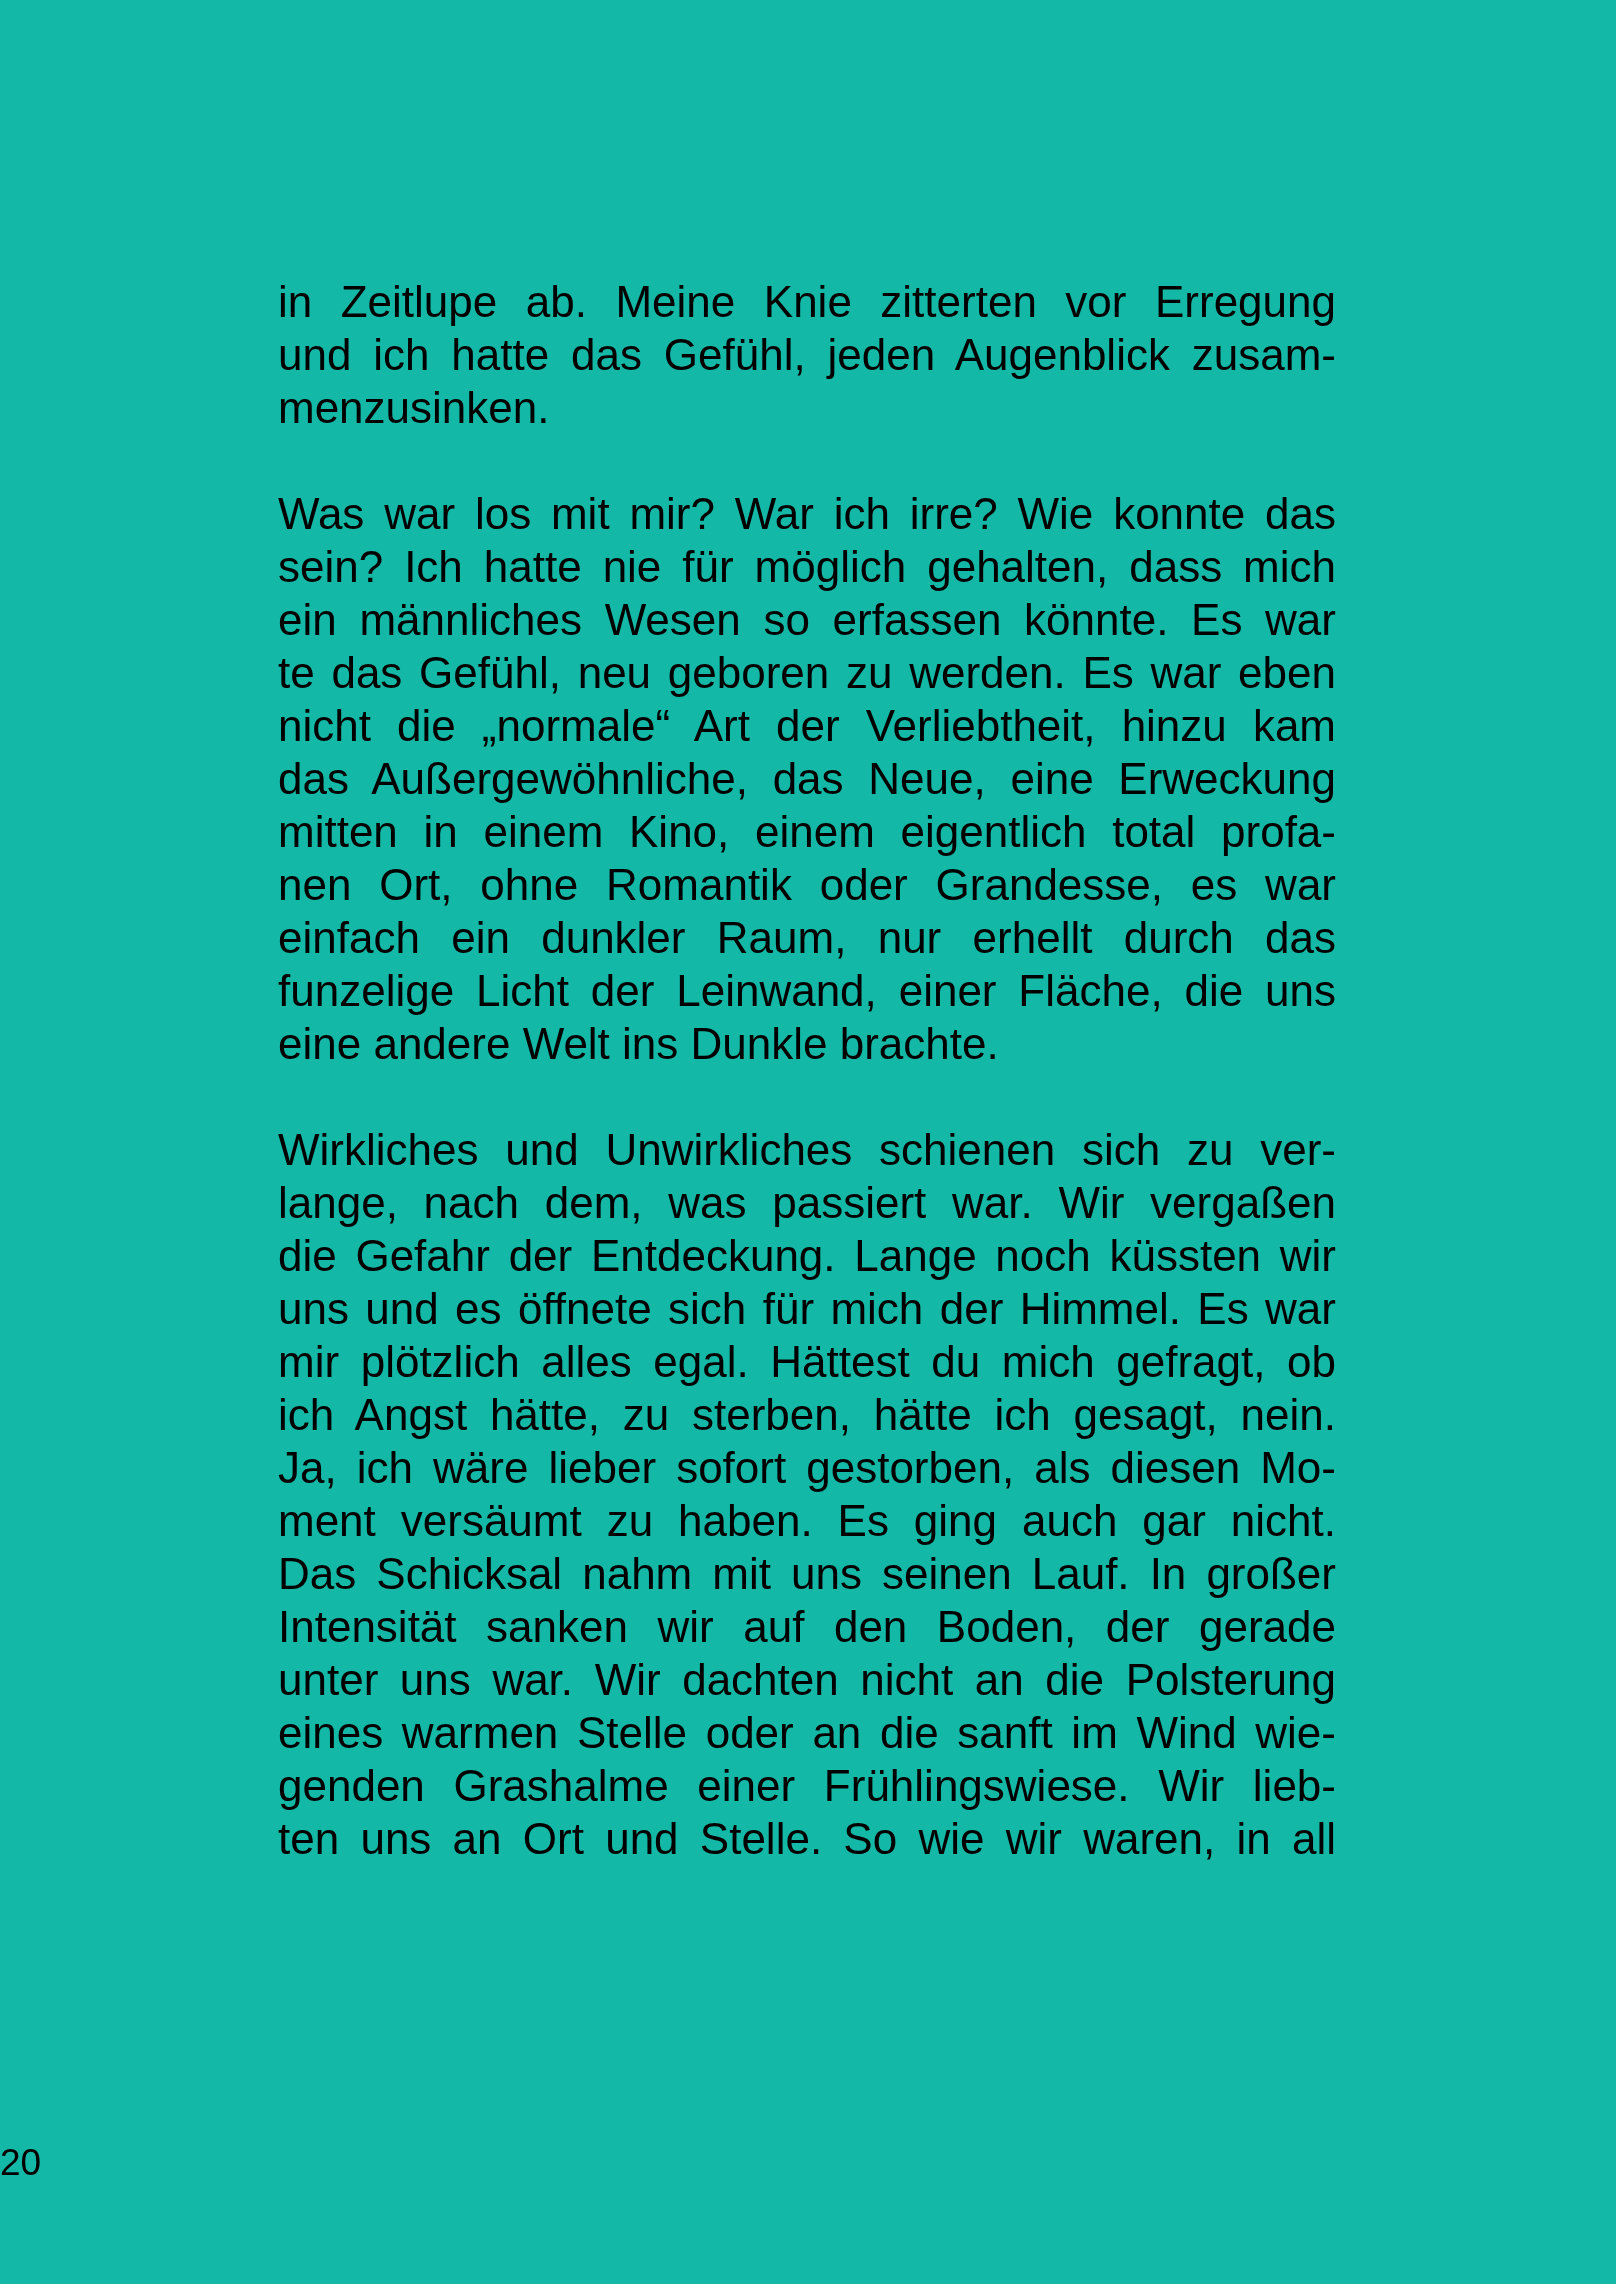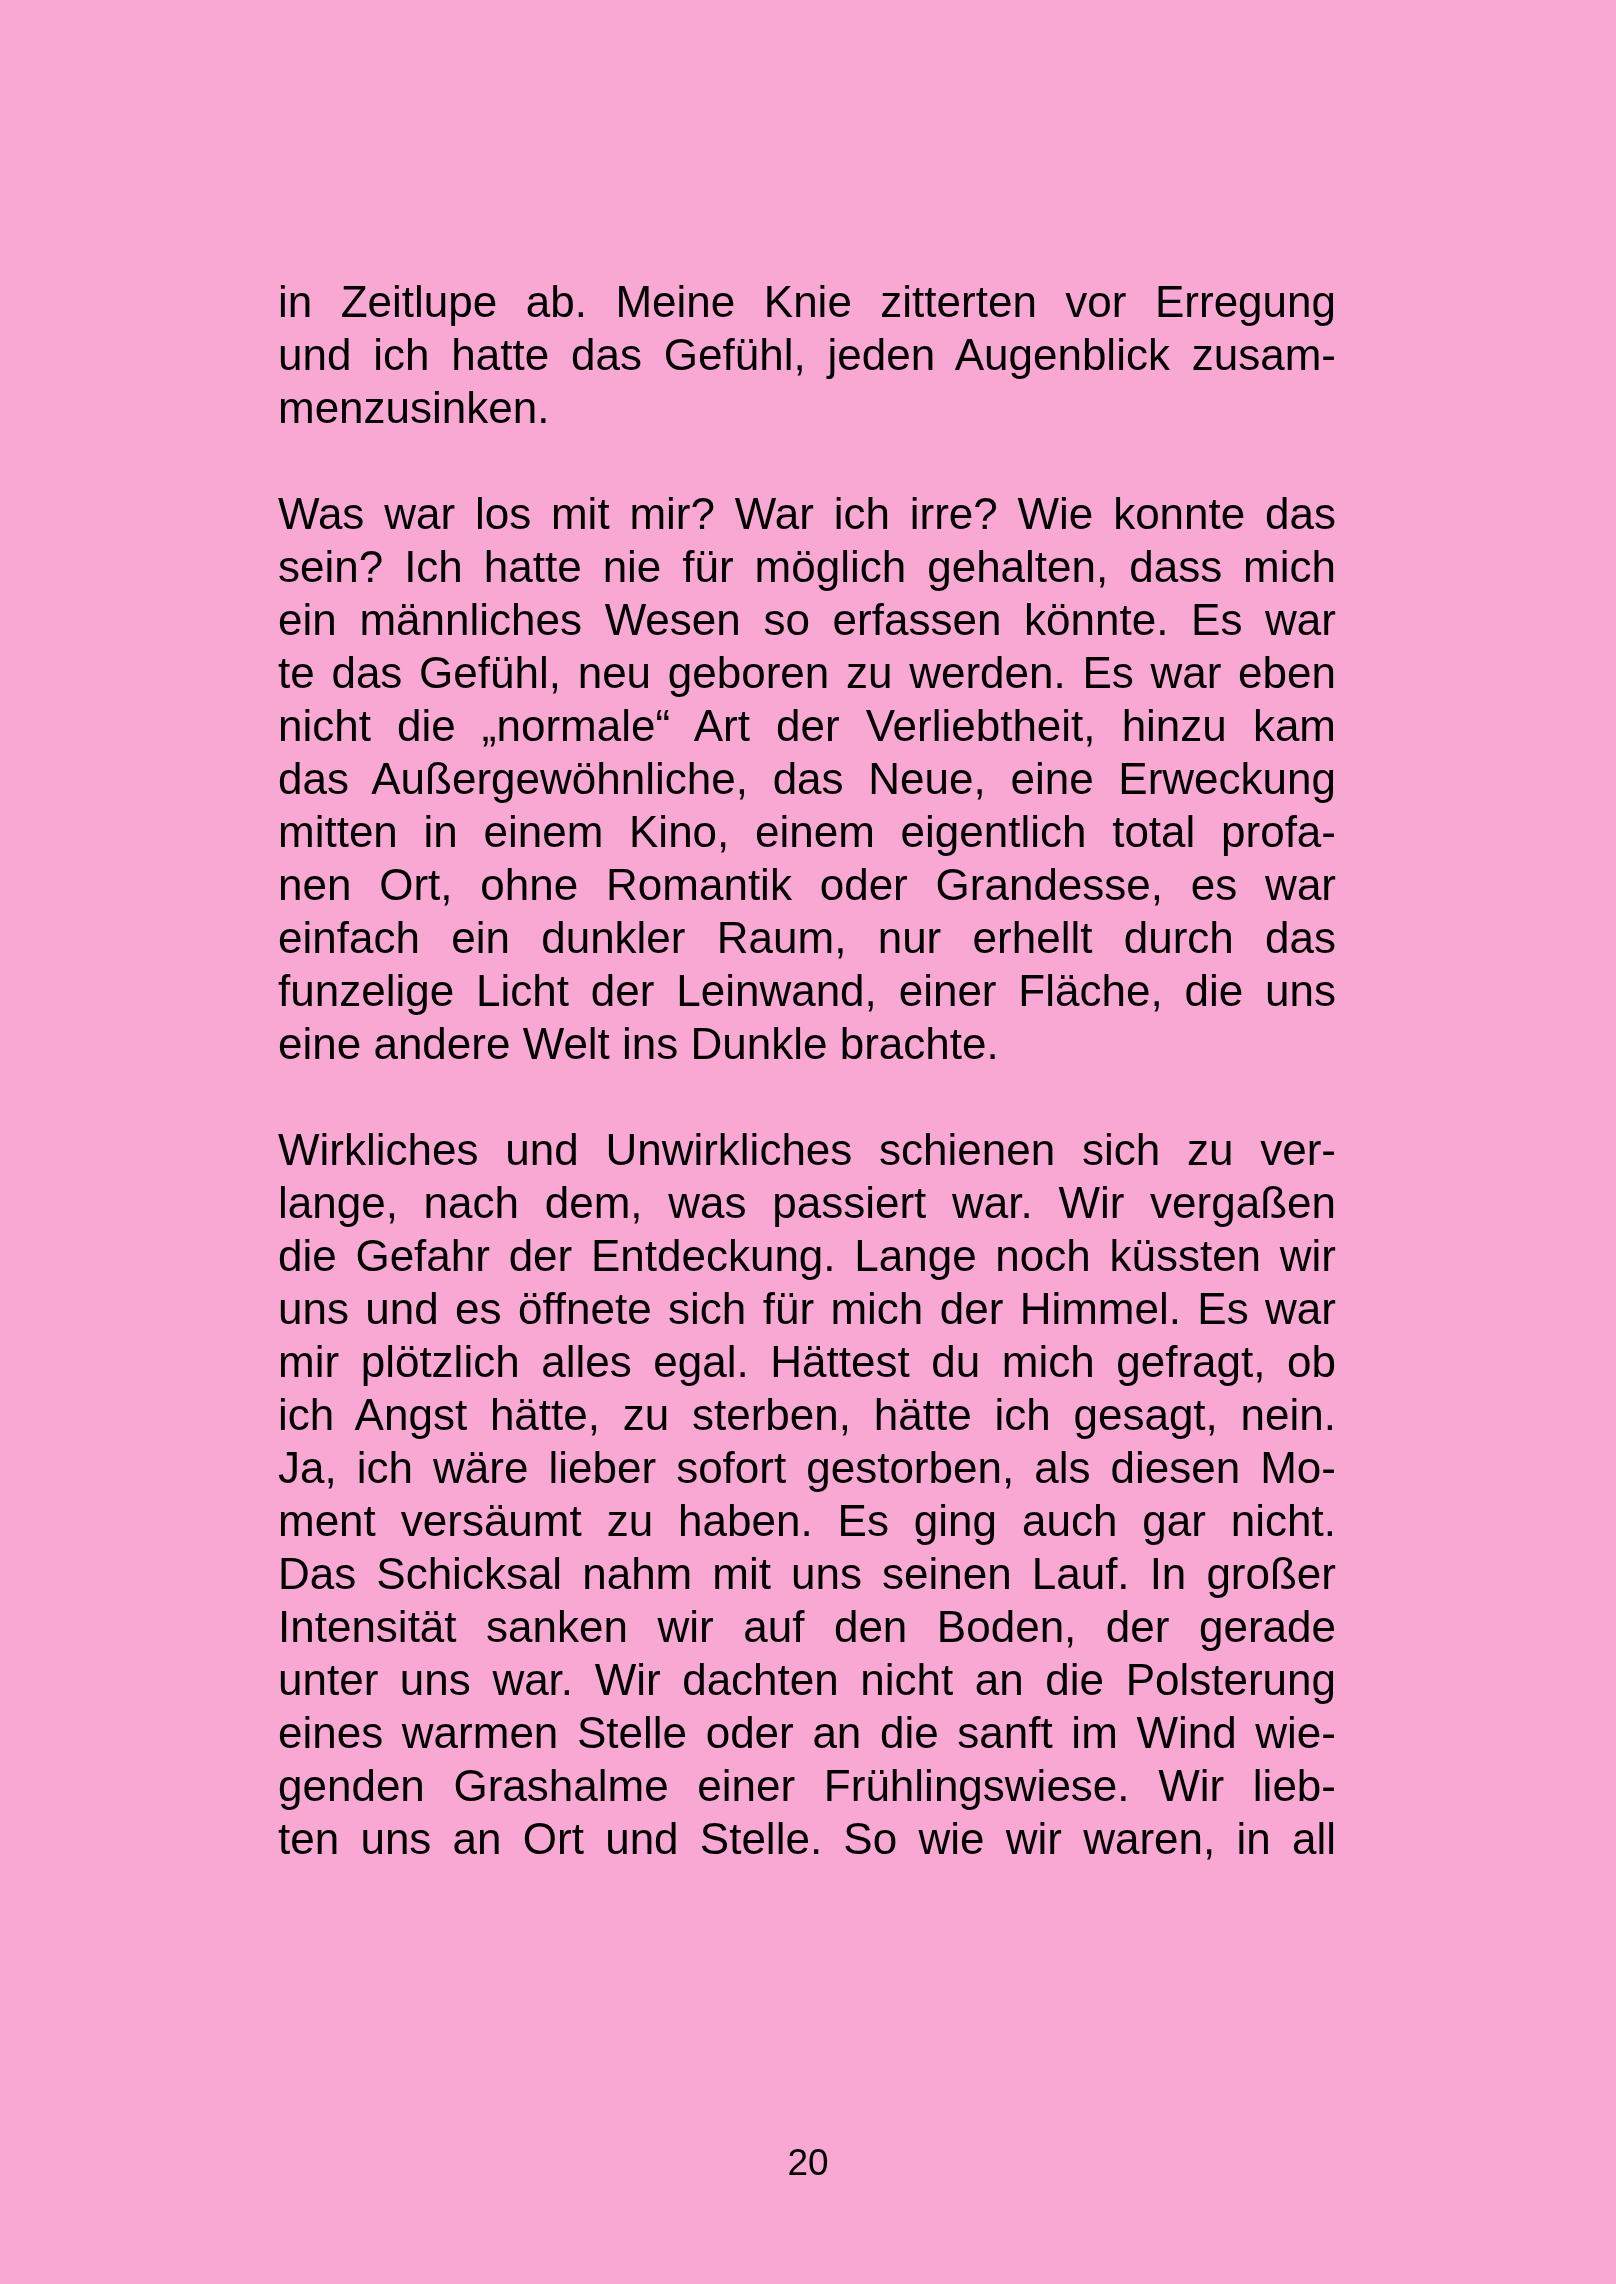--- a/index.html
+++ b/index.html
@@ -14,21 +14,21 @@
     font-family: "Liberation Sans", sans-serif;
     color: #000000;
     overflow: hidden;
   }
   .page {
     position: absolute;
     left: 0;
     top: 0;
     width: 1616px;
     height: 2284px;
-    background: #f9a8d4;
+    background: #14b8a6;
   }
   .text-block {
     position: absolute;
     left: 278px;
     top: 275px;
     width: 1058px;
     font-size: 44px;
     line-height: 53px;
     font-weight: 400;
     letter-spacing: 0;
@@ -46,21 +46,20 @@
     white-space: normal;
   }
   .line.flush-left {
     text-align-last: left;
   }
   .footer {
     position: absolute;
     left: 0;
     top: 2144px;
     width: 1616px;
-    text-align: center;
   }
   .page-number {
     display: inline-block;
     font-size: 37px;
     line-height: 37px;
     font-weight: 400;
     color: #000000;
   }
 </style>
 </head>

